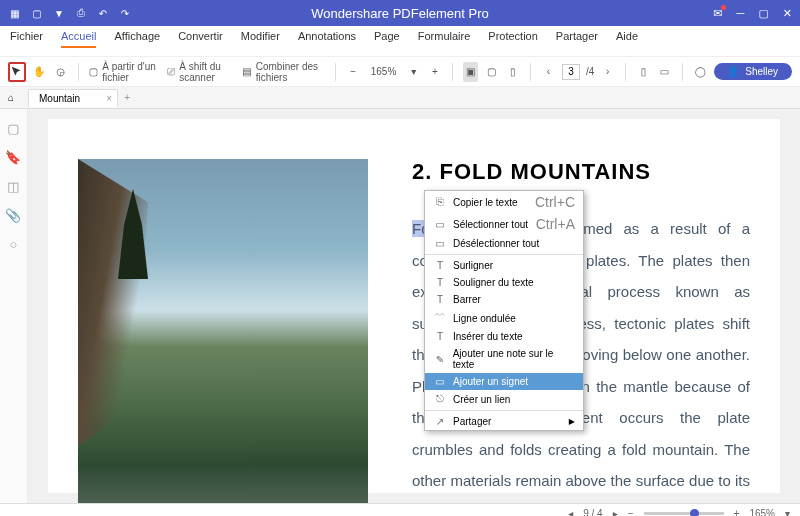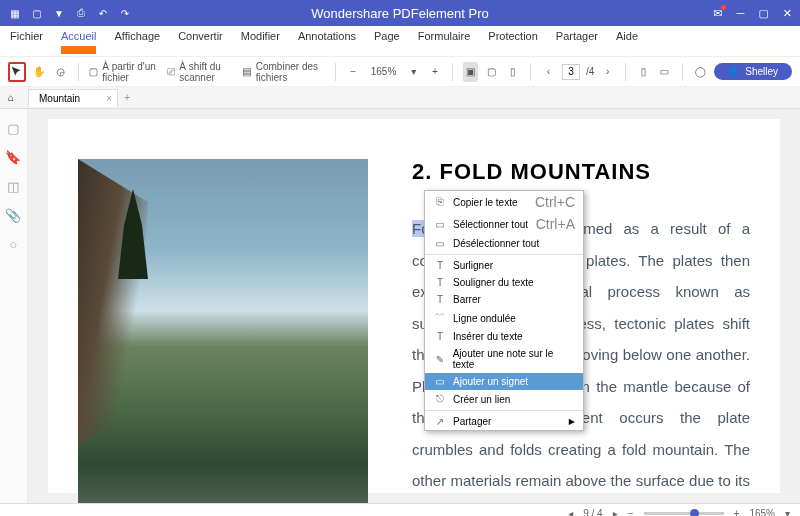--- a/index.html
+++ b/index.html
@@ -7,21 +7,21 @@
 .titlebar{height:26px;background:#4a5cc4;color:#fff;display:flex;align-items:center;font-size:10px;position:relative}
 .tb-icons{display:flex;gap:8px;padding-left:8px}
 .tb-icons span{width:14px;height:14px;display:flex;align-items:center;justify-content:center;cursor:pointer}
 .tb-title{position:absolute;left:50%;transform:translateX(-50%);font-size:13px}
 .tb-right{margin-left:auto;display:flex;gap:14px;padding-right:8px;align-items:center}
 .tb-right span{cursor:pointer;font-size:11px}
 .notif{position:relative}
 .notif::after{content:"";width:5px;height:5px;background:#f44;border-radius:50%;position:absolute;top:-2px;right:-3px}
 .menubar{height:31px;background:#fff;display:flex;align-items:flex-start;padding:0 10px;gap:18px;font-size:11px;color:#333;border-bottom:1px solid #eee}
 .menubar span{cursor:pointer;padding:4px 0}
-.menubar .active{color:#4a5cc4;border-bottom:8px solid #f97316}
+.menubar .active{color:#4a5cc4;border-bottom:2px solid #f97316}
 .toolbar{height:30px;display:flex;align-items:center;padding:0 8px;gap:6px;font-size:10px;color:#555;border-bottom:1px solid #eee}
 .tool-btn{width:20px;height:20px;display:flex;align-items:center;justify-content:center;cursor:pointer;border-radius:2px}
 .tool-sel{border:2px solid #c33}
 .tool-txt{display:flex;align-items:center;gap:4px;cursor:pointer}
 .divider{width:1px;height:18px;background:#ddd;margin:0 4px}
 .zoom-val{padding:0 4px}
 .page-input{width:18px;height:16px;border:1px solid #ccc;text-align:center;font-size:10px}
 .user-pill{margin-left:auto;background:#4a5cc4;color:#fff;padding:3px 14px;border-radius:12px;display:flex;align-items:center;gap:5px;font-size:10px;cursor:pointer}
 .tabbar{height:22px;background:#f5f5f5;display:flex;align-items:center;padding-left:28px;font-size:10px;border-bottom:1px solid #ddd;position:relative}
 .home-ic{position:absolute;left:8px;cursor:pointer}

